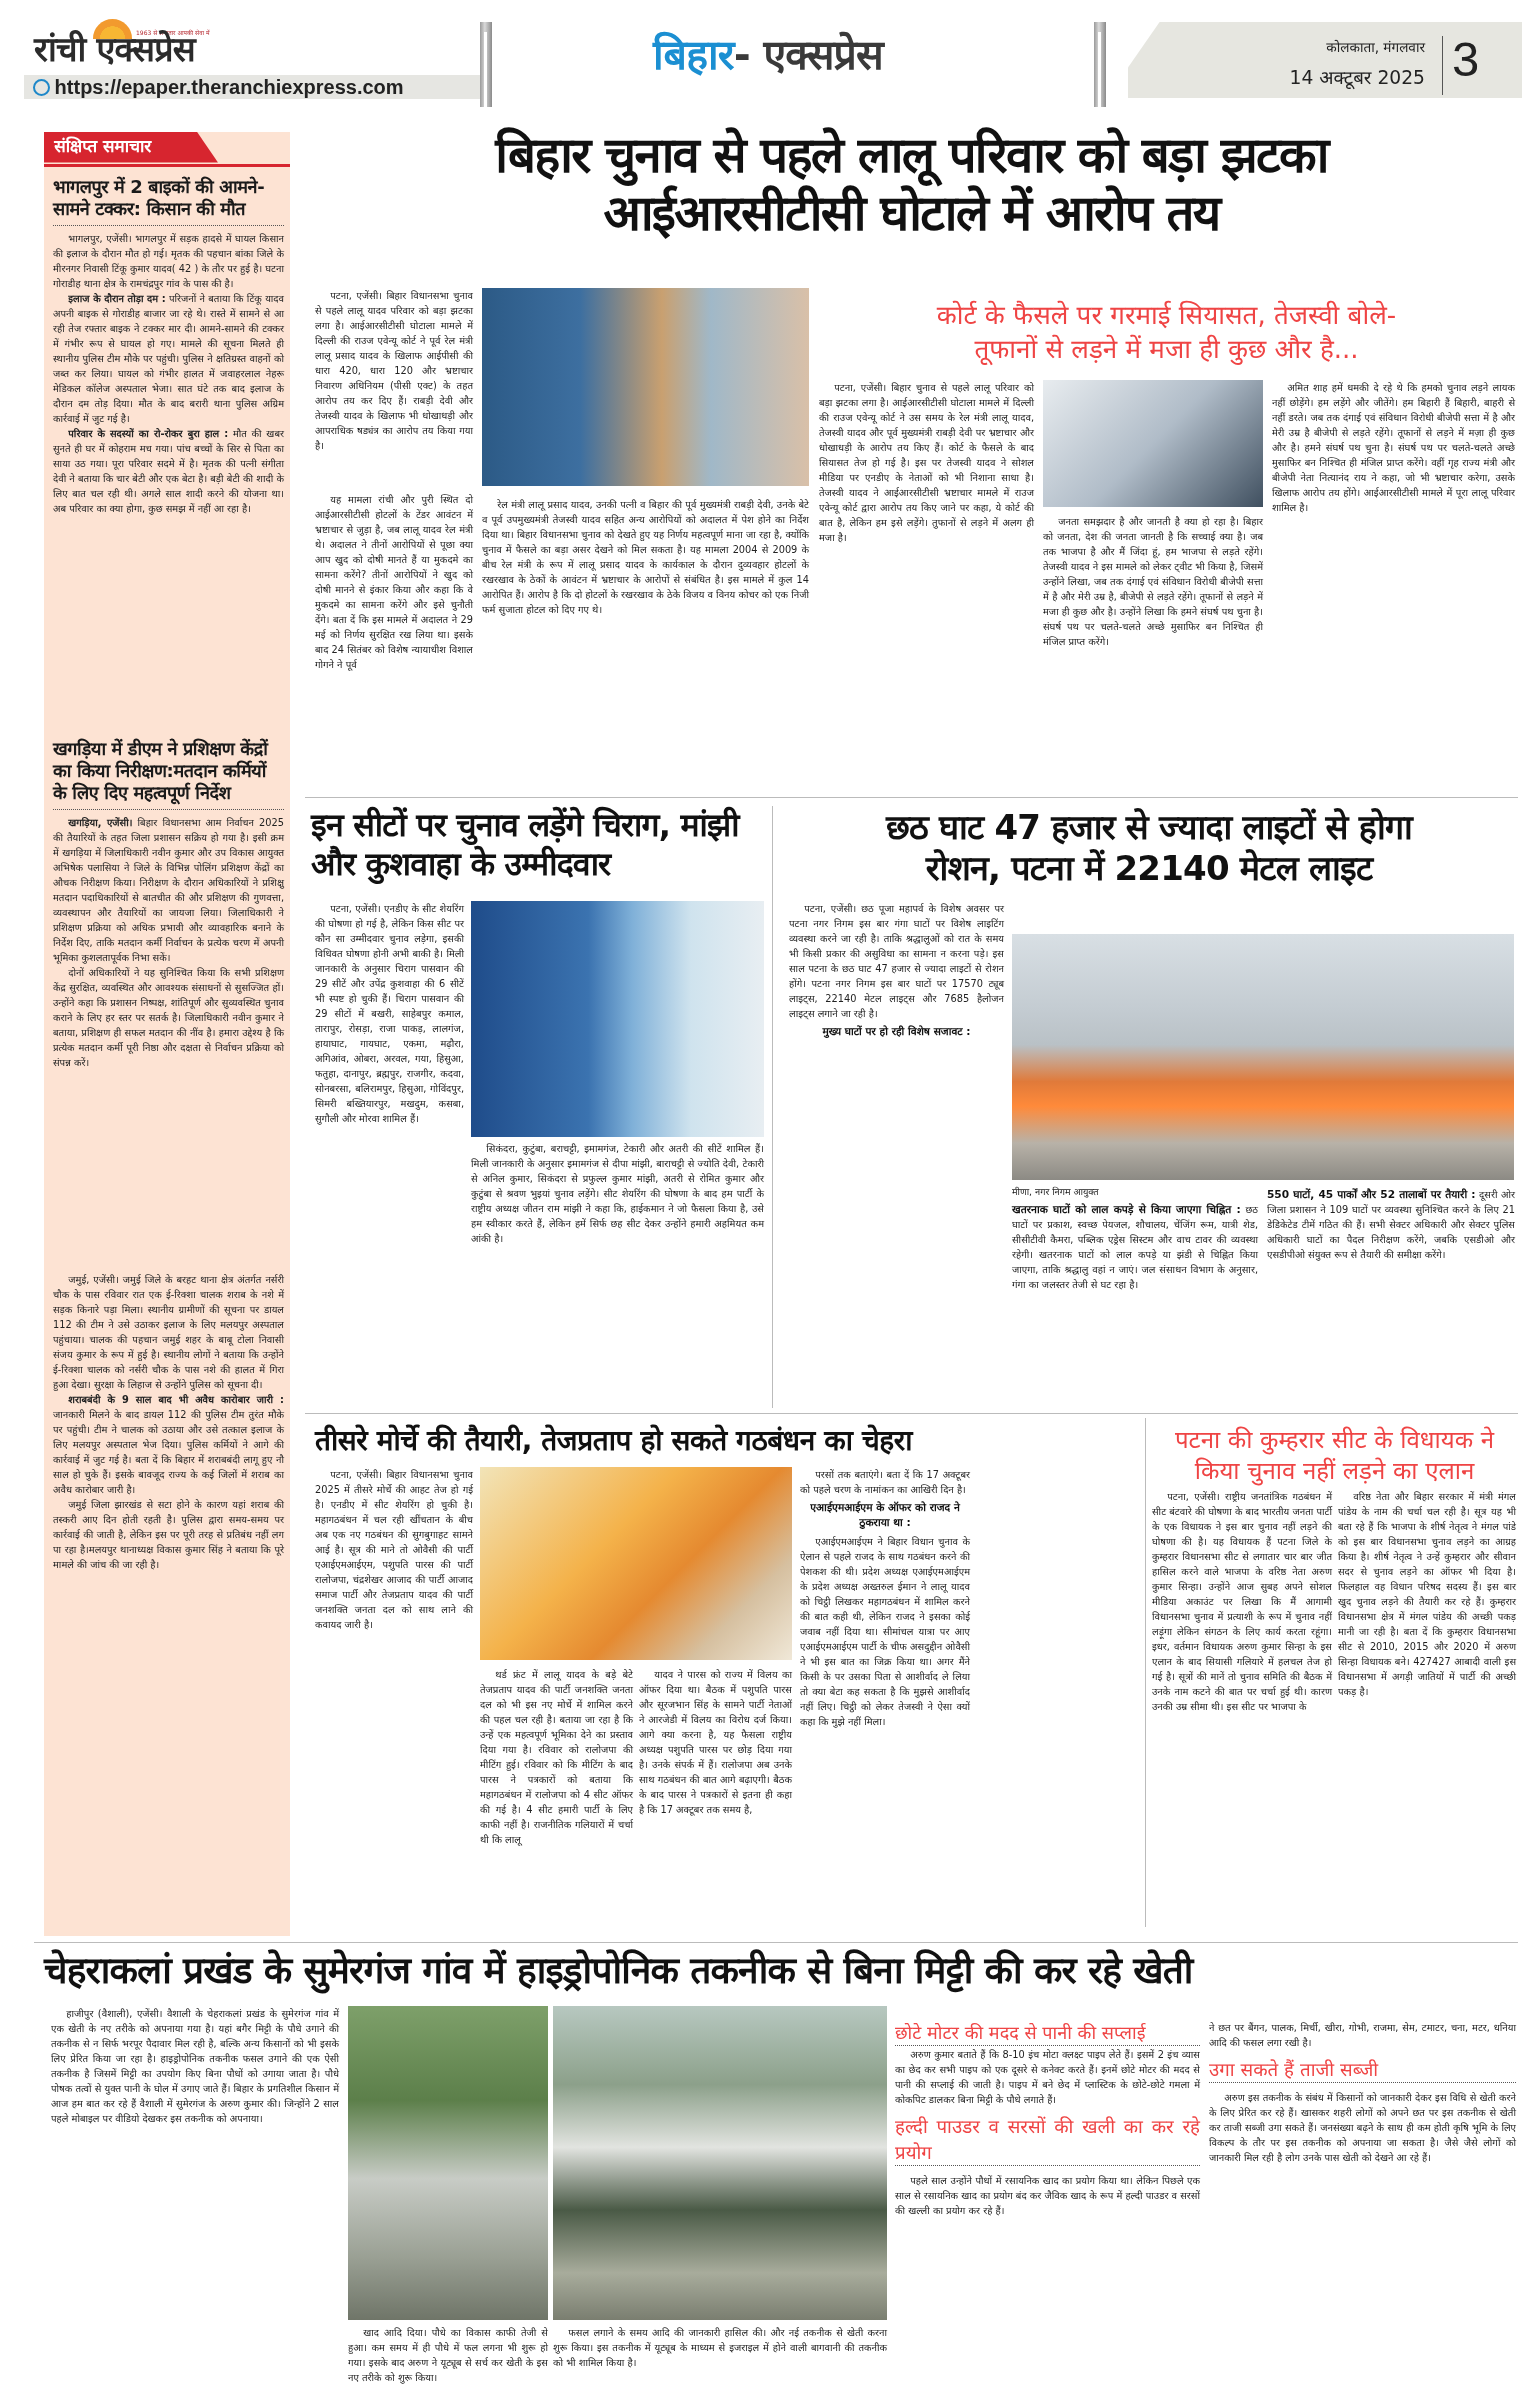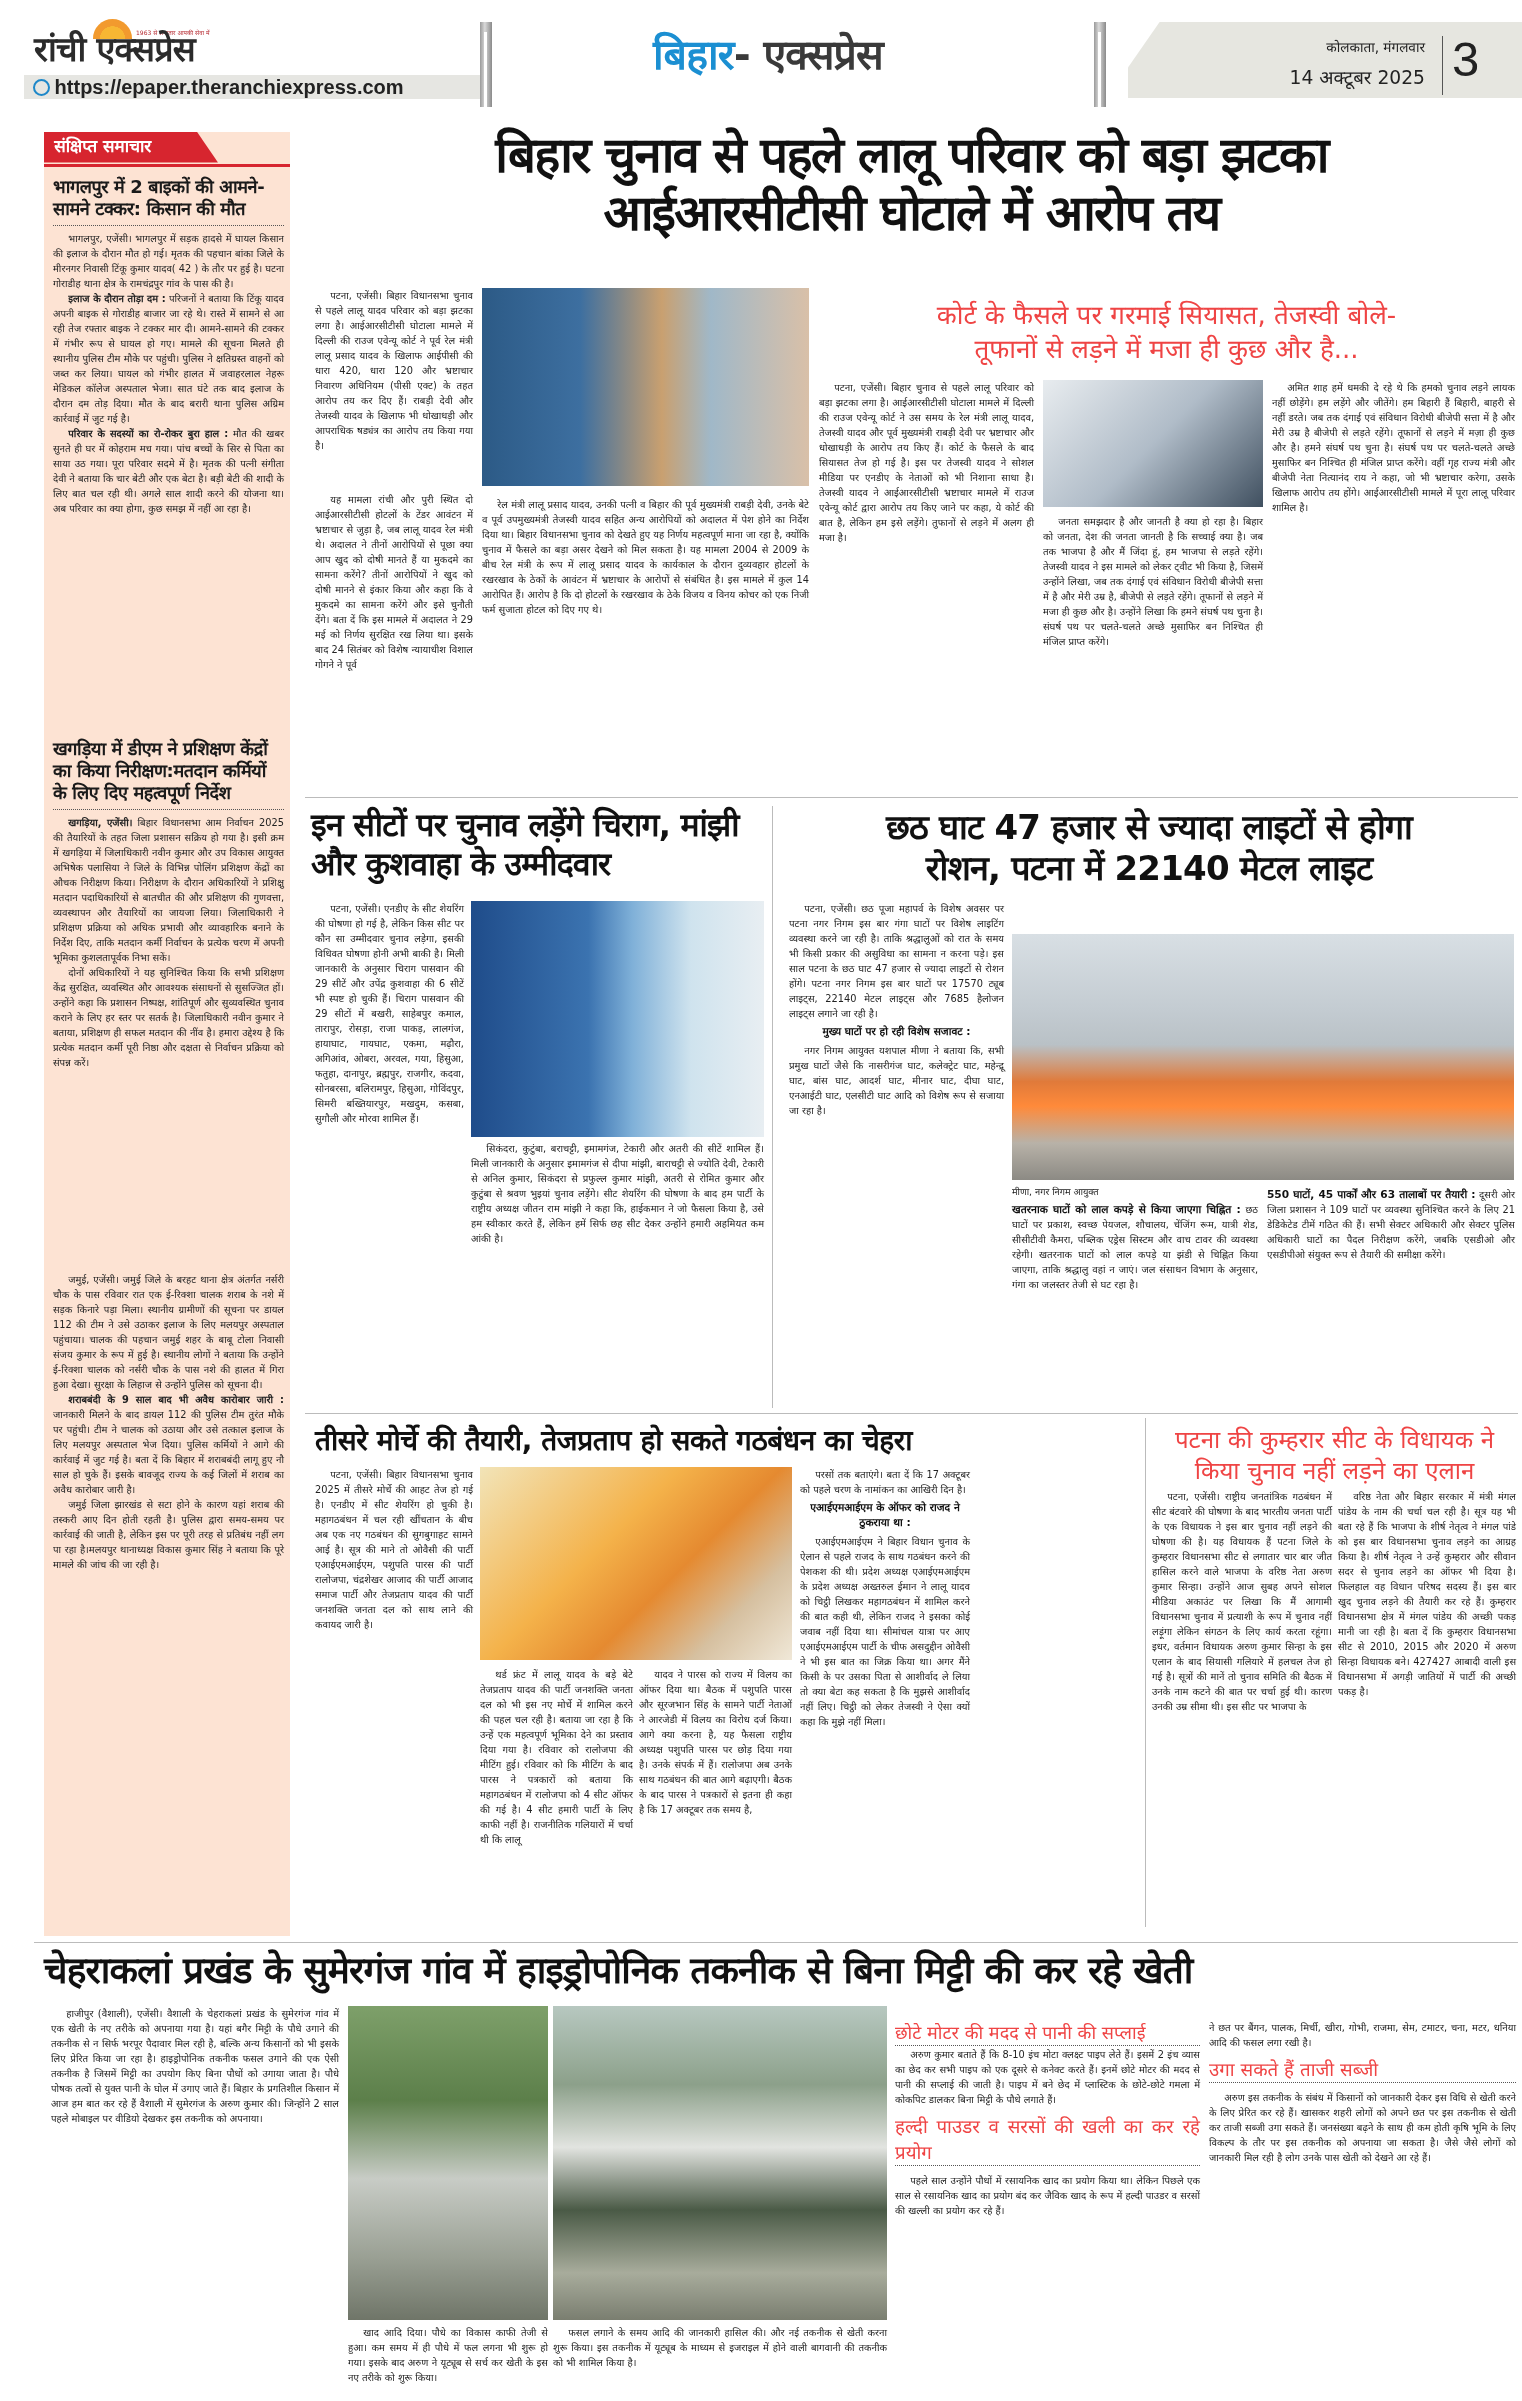--- a/index.html
+++ b/index.html
@@ -125,29 +125,28 @@
 
 <div class="abs divider-v" style="left:772px; top:806px; height:602px;"></div>
 
 <div class="abs head-l" style="left:780px; top:807px; width:738px; text-align:center; font-size:34px; line-height:41px;">
   <div>छठ घाट 47 हजार से ज्यादा लाइटों से होगा</div>
   <div>रोशन, पटना में 22140 मेटल लाइट</div>
 </div>
 <div class="abs col-text" style="left:789px; top:901px; width:215px;">
   <p class="indent">पटना, एजेंसी। छठ पूजा महापर्व के विशेष अवसर पर पटना नगर निगम इस बार गंगा घाटों पर विशेष लाइटिंग व्यवस्था करने जा रही है। ताकि श्रद्धालुओं को रात के समय भी किसी प्रकार की असुविधा का सामना न करना पड़े। इस साल पटना के छठ घाट 47 हजार से ज्यादा लाइटों से रोशन होंगे। पटना नगर निगम इस बार घाटों पर 17570 ट्यूब लाइट्स, 22140 मेटल लाइट्स और 7685 हैलोजन लाइट्स लगाने जा रही है।</p>
   <p class="subhead" style="text-align:center; margin:3.4px 0;">मुख्य घाटों पर हो रही विशेष सजावट :</p>
-  <p class="indent">नगर निगम आयुक्त यशपाल मीणा ने बताया कि, सभी प्रमुख घाटों जैसे कि नासरीगंज घाट, कलेक्ट्रेट घाट, महेन्द्रू घाट, बांस घाट, आदर्श घाट, मीनार घाट, दीघा घाट, एनआईटी घाट, एलसीटी घाट आदि को विशेष रूप से सजाया जा रहा है।</p>
 </div>
 <div class="abs photo" style="left:1012px; top:934px; width:502px; height:246px; background:linear-gradient(180deg,#d8dfe4 0%,#c4ccd2 30%,#b9c1c6 45%,#e07a3a 60%,#ff8a3a 70%,#b8b2a8 85%,#8c8a84 100%);"></div>
 <div class="abs caption" style="left:1012px; top:1185px;">मीणा, नगर निगम आयुक्त</div>
 <div class="abs col-text" style="left:1012px; top:1202px; width:246px;">
   <span class="subhead">खतरनाक घाटों को लाल कपड़े से किया जाएगा चिह्नित :</span> <span>छठ घाटों पर प्रकाश, स्वच्छ पेयजल, शौचालय, चेंजिंग रूम, यात्री शेड, सीसीटीवी कैमरा, पब्लिक एड्रेस सिस्टम और वाच टावर की व्यवस्था रहेगी। खतरनाक घाटों को लाल कपड़े या झंडी से चिह्नित किया जाएगा, ताकि श्रद्धालु वहां न जाएं। जल संसाधन विभाग के अनुसार, गंगा का जलस्तर तेजी से घट रहा है।</span>
 </div>
 <div class="abs col-text" style="left:1267px; top:1187px; width:248px;">
-  <span class="subhead">550 घाटों, 45 पार्कों और 63 तालाबों पर तैयारी :</span> <span>दूसरी ओर जिला प्रशासन ने 109 घाटों पर व्यवस्था सुनिश्चित करने के लिए 21 डेडिकेटेड टीमें गठित की हैं। सभी सेक्टर अधिकारी और सेक्टर पुलिस अधिकारी घाटों का पैदल निरीक्षण करेंगे, जबकि एसडीओ और एसडीपीओ संयुक्त रूप से तैयारी की समीक्षा करेंगे।</span>
+  <span class="subhead">550 घाटों, 45 पार्कों और 52 तालाबों पर तैयारी :</span> <span>दूसरी ओर जिला प्रशासन ने 109 घाटों पर व्यवस्था सुनिश्चित करने के लिए 21 डेडिकेटेड टीमें गठित की हैं। सभी सेक्टर अधिकारी और सेक्टर पुलिस अधिकारी घाटों का पैदल निरीक्षण करेंगे, जबकि एसडीओ और एसडीपीओ संयुक्त रूप से तैयारी की समीक्षा करेंगे।</span>
 </div>
 
 <div class="abs divider-h" style="left:305px; top:1413px; width:1213px;"></div>
 
 <div class="abs head-m" style="left:315px; top:1425px; width:814px; font-size:28px;">तीसरे मोर्चे की तैयारी, तेजप्रताप हो सकते गठबंधन का चेहरा</div>
 <div class="abs col-text indent" style="left:315px; top:1467px; width:158px;">पटना, एजेंसी। बिहार विधानसभा चुनाव 2025 में तीसरे मोर्चे की आहट तेज हो गई है। एनडीए में सीट शेयरिंग हो चुकी है। महागठबंधन में चल रही खींचतान के बीच अब एक नए गठबंधन की सुगबुगाहट सामने आई है। सूत्र की माने तो ओवैसी की पार्टी एआईएमआईएम, पशुपति पारस की पार्टी रालोजपा, चंद्रशेखर आजाद की पार्टी आजाद समाज पार्टी और तेजप्रताप यादव की पार्टी जनशक्ति जनता दल को साथ लाने की कवायद जारी है।</div>
 <div class="abs photo" style="left:480px; top:1467px; width:312px; height:193px; background:linear-gradient(135deg,#f2e4b8 0%,#f4b24a 40%,#e58a30 60%,#d6c0a0 80%,#f0e8d8 100%);"></div>
 <div class="abs col-text indent" style="left:480px; top:1667px; width:153px;">थर्ड फ्रंट में लालू यादव के बड़े बेटे तेजप्रताप यादव की पार्टी जनशक्ति जनता दल को भी इस नए मोर्चे में शामिल करने की पहल चल रही है। बताया जा रहा है कि उन्हें एक महत्वपूर्ण भूमिका देने का प्रस्ताव दिया गया है। रविवार को रालोजपा की मीटिंग हुई। रविवार को कि मीटिंग के बाद पारस ने पत्रकारों को बताया कि महागठबंधन में रालोजपा को 4 सीट ऑफर की गई है। 4 सीट हमारी पार्टी के लिए काफी नहीं है। राजनीतिक गलियारों में चर्चा थी कि लालू</div>
 <div class="abs col-text indent" style="left:639px; top:1667px; width:153px;">यादव ने पारस को राज्य में विलय का ऑफर दिया था। बैठक में पशुपति पारस और सूरजभान सिंह के सामने पार्टी नेताओं ने आरजेडी में विलय का विरोध दर्ज किया। आगे क्या करना है, यह फैसला राष्ट्रीय अध्यक्ष पशुपति पारस पर छोड़ दिया गया है। उनके संपर्क में हैं। रालोजपा अब उनके साथ गठबंधन की बात आगे बढ़ाएगी। बैठक के बाद पारस ने पत्रकारों से इतना ही कहा है कि 17 अक्टूबर तक समय है,</div>
 <div class="abs col-text" style="left:800px; top:1467px; width:170px;">

